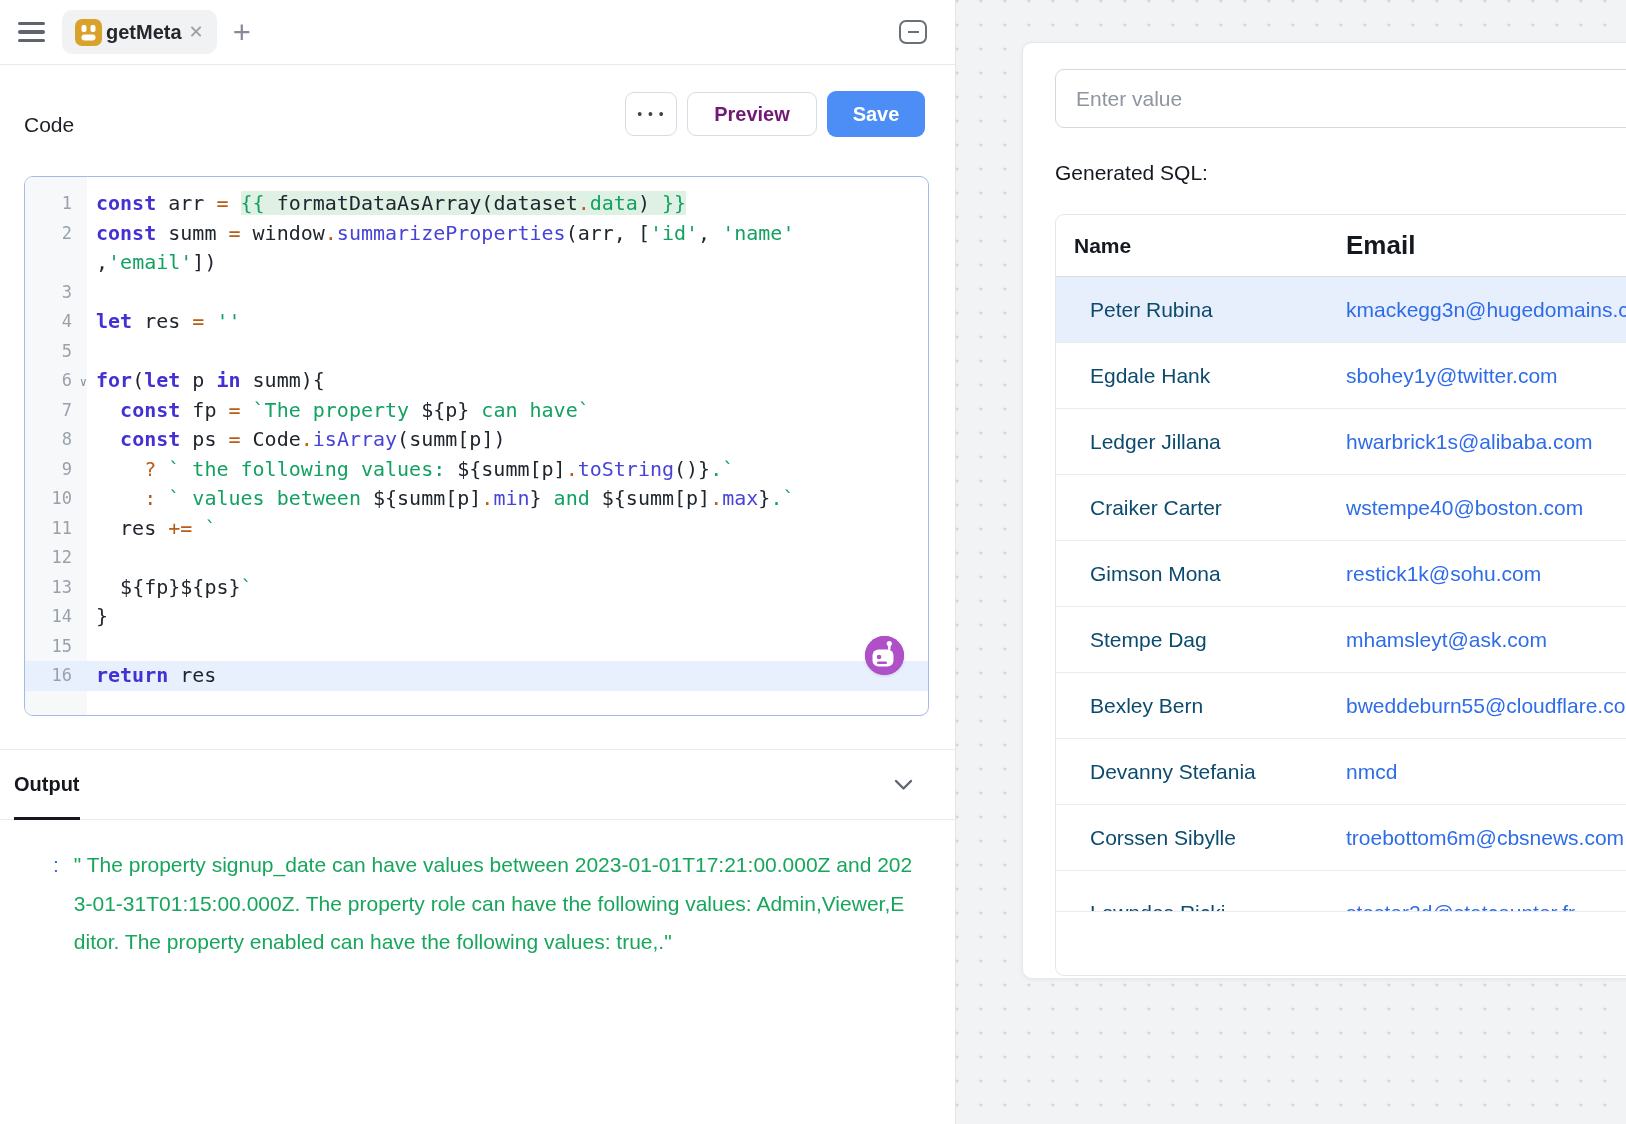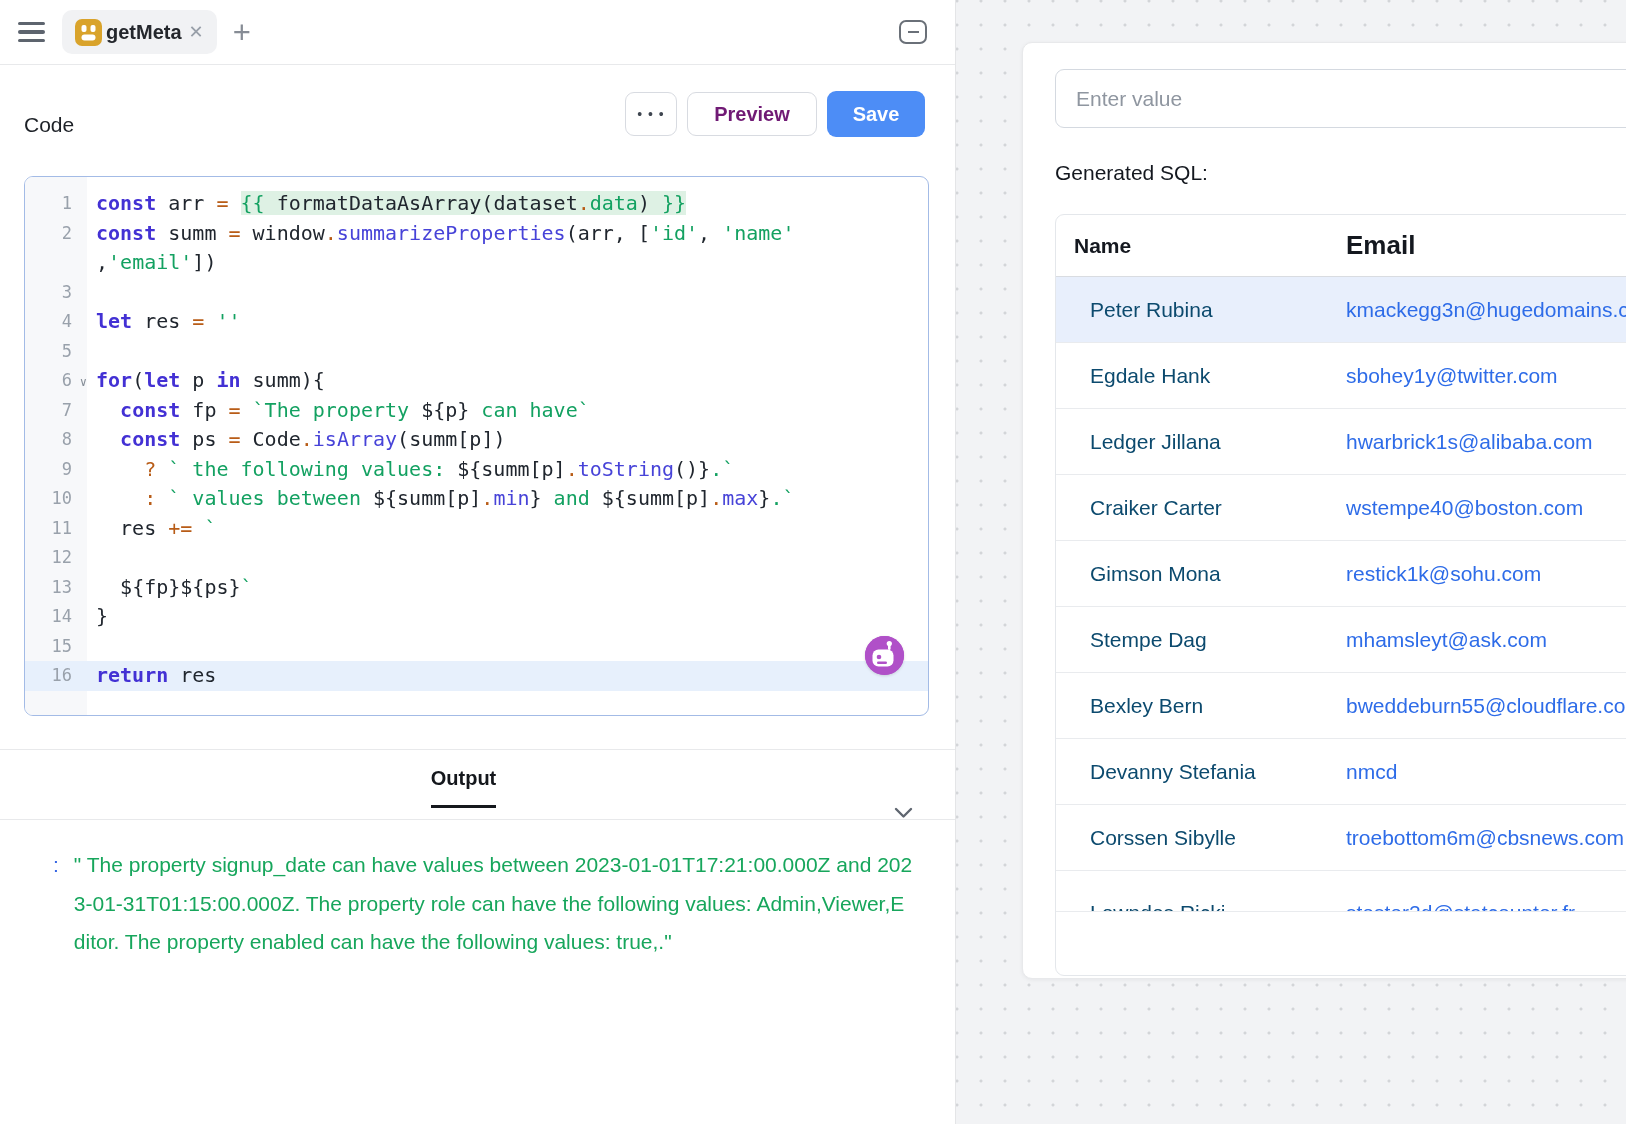--- a/index.html
+++ b/index.html
@@ -39,21 +39,21 @@
   .tk-o { color:#b85c17; }
   .tk-s { color:#13a161; }
   .tk-m { color:#4743d8; }
   .tk-p { color:#20262e; }
   .mu  { background:#def1e4; }
   .ai-btn { position:absolute; right:24px; top:459px; width:39px; height:39px; border-radius:50%; background:#b050c8; display:flex; align-items:center; justify-content:center; cursor:pointer; box-shadow:0 1px 3px rgba(0,0,0,.15); }
 
   .learn { margin:34px 0 0 24px; font-size:21px; color:#9aa1ab; }
   .learn a { color:#3b7bf3; text-decoration:none; cursor:pointer; }
 
-  .out-head { margin-top:33px; height:71px; border-top:1px solid #e8e9eb; border-bottom:1px solid #e8e9eb; display:flex; align-items:center; padding:0 42px 0 14px;flex-direction:column; }
+  .out-head { margin-top:33px; height:71px; border-top:1px solid #e8e9eb; border-bottom:1px solid #e8e9eb; display:flex; align-items:center; padding:0 42px 0 14px; }
   .out-title { font-size:20px; font-weight:700; color:#14171c; position:relative; height:100%; display:flex; align-items:center; }
   .out-title::after { content:""; position:absolute; left:0; bottom:-1px; width:100%; height:3px; background:#15181d; }
   .out-chevron { margin-left:auto; display:flex; cursor:pointer; }
 
   .out-body { display:flex; padding:26px 40px 0 53px; gap:15px; }
   .out-colon { color:#3566e4; font-size:21px; line-height:38.5px; }
   .out-text { color:#17a65c; font-size:21px; line-height:38.5px; word-break:break-all; max-width:840px; }
 
   
   .right { flex:1; height:100%; position:relative; overflow:hidden;

